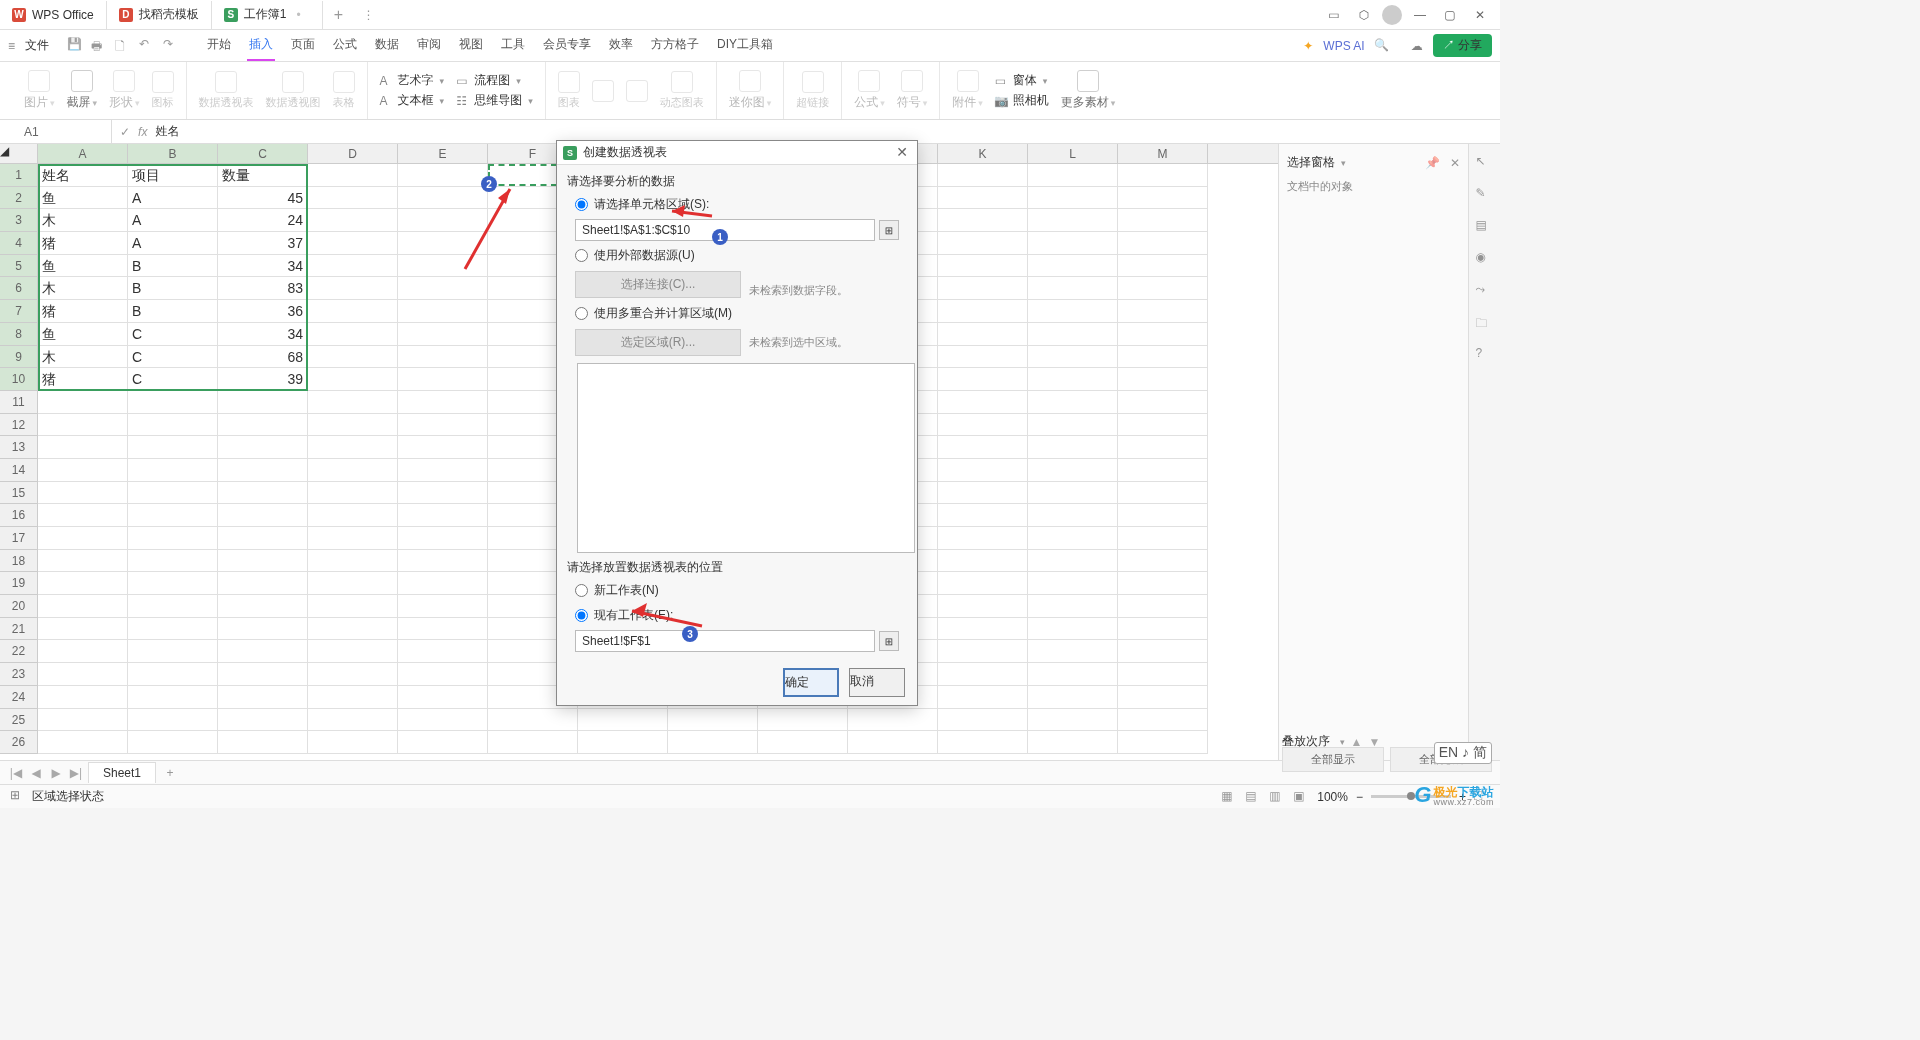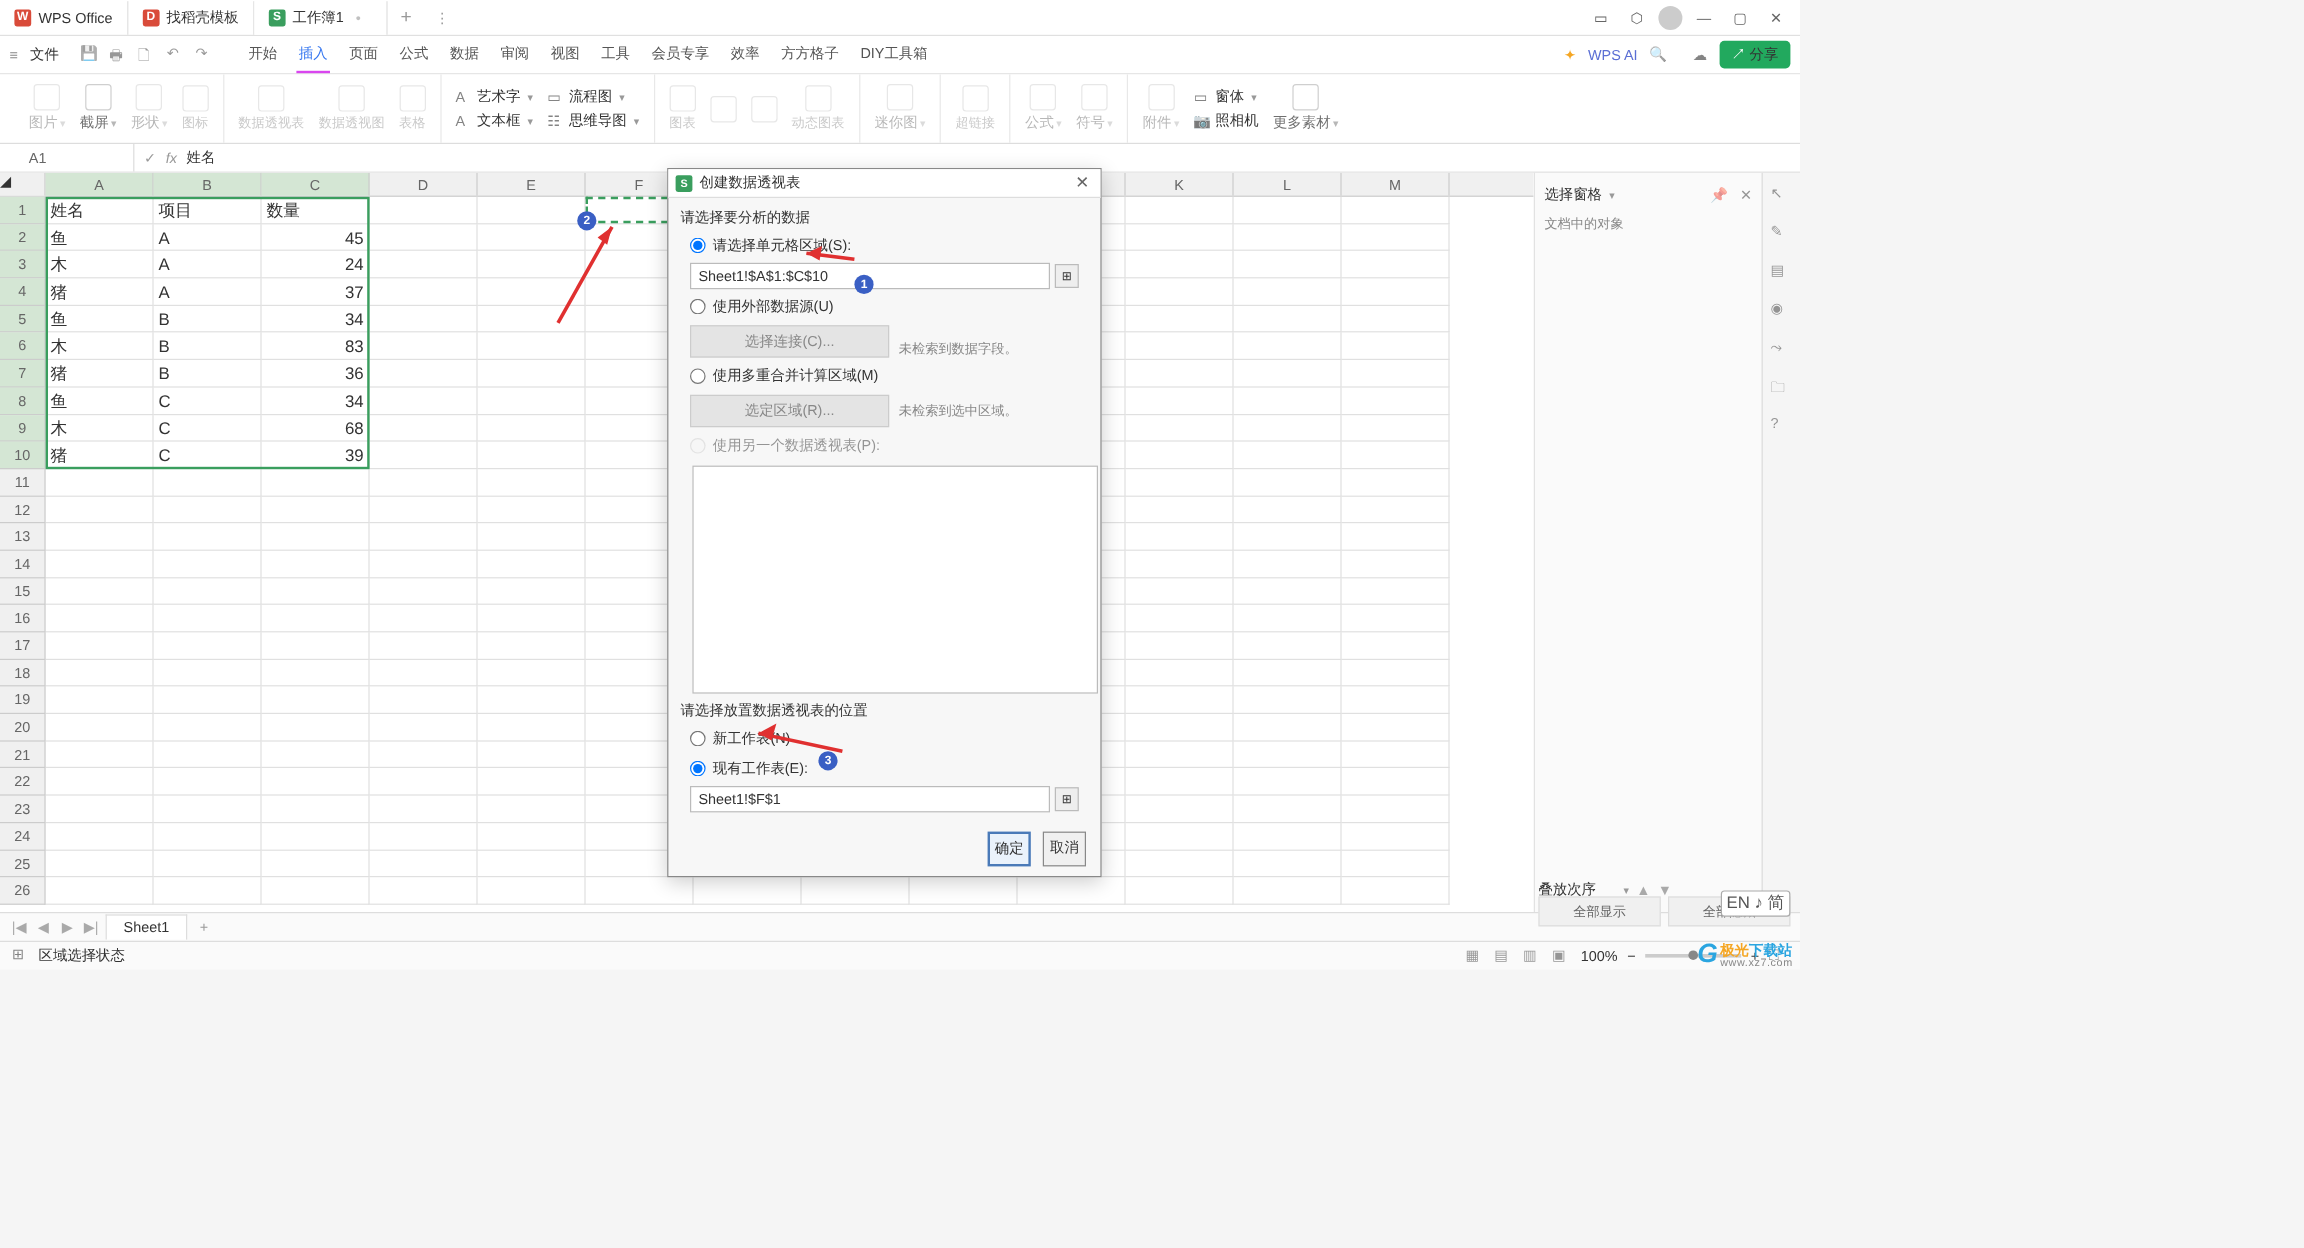--- a/index.html
+++ b/index.html
@@ -60,21 +60,21 @@
 .marquee{position:absolute;border:2px dashed #3a9e5e;pointer-events:none}
 .badge-num{position:absolute;width:16px;height:16px;border-radius:50%;background:#3a5fc4;color:#fff;font-size:10px;font-weight:bold;display:flex;align-items:center;justify-content:center}
 .arrow-red{position:absolute;pointer-events:none}
 .side-panel{width:190px;background:#fafafa;border-left:1px solid #ddd;padding:8px}
 .sp-title{color:#666;display:flex;align-items:center;gap:4px;padding:2px 0}
 .sp-sub{color:#888;padding:6px 0;font-size:11px}
 .side-tools{width:32px;background:#f5f5f5;border-left:1px solid #ddd;display:flex;flex-direction:column;align-items:center;gap:14px;padding-top:10px}
 .st-ic{width:18px;height:18px;opacity:.5;cursor:pointer}
 .side-bottom{position:absolute;bottom:58px;right:4px;width:218px;display:flex;align-items:center;gap:6px;padding:4px}
 .sb-btn{flex:1;text-align:center;padding:4px;background:#f0f0f0;border:1px solid #ddd;cursor:pointer;font-size:11px;color:#666}
-.lvl{display:flex;align-items:center;gap:21px;font-size:11px;color:#666}
+.lvl{display:flex;align-items:center;gap:8px;font-size:11px;color:#666}
 .sheet-tabs{height:24px;background:#fafafa;border-top:1px solid #ddd;display:flex;align-items:center;padding:0 8px;gap:4px}
 .nav-btn{width:16px;opacity:.4;cursor:pointer;text-align:center}
 .sheet-tab{padding:3px 14px;background:#fff;border:1px solid #ddd;border-bottom:none;cursor:pointer;font-size:12px}
 .add-sheet{width:20px;text-align:center;cursor:pointer;color:#999}
 .statusbar{height:24px;background:#fafafa;border-top:1px solid #ddd;display:flex;align-items:center;padding:0 10px;gap:10px}
 .sb-left{display:flex;gap:12px;color:#666}
 .sb-right{margin-left:auto;display:flex;align-items:center;gap:8px;color:#666}
 .zoom-slider{width:80px;height:3px;background:#ccc;position:relative}
 .zoom-thumb{width:8px;height:8px;background:#888;border-radius:50%;position:absolute;top:-3px;left:36px}
 .view-btn{width:16px;height:16px;opacity:.5;cursor:pointer}
@@ -88,21 +88,21 @@
 .dlg-opt{display:flex;align-items:center;gap:6px;padding:4px 8px}
 .dlg-opt input[type=radio]{cursor:pointer}
 .dlg-input-row{display:flex;align-items:center;gap:4px;padding:2px 8px}
 .dlg-input{flex:1;padding:3px 6px;border:1px solid #bbb;background:#fff}
 .dlg-range-btn{width:20px;height:20px;border:1px solid #bbb;background:#eee;cursor:pointer;display:flex;align-items:center;justify-content:center;font-size:10px}
 .dlg-btn-row{padding:3px 8px}
 .dlg-gray-btn{width:166px;padding:4px;background:#e4e4e4;border:1px solid #ccc;color:#888;text-align:center;cursor:pointer}
 .dlg-hint{color:#888;font-size:11px;margin-left:8px}
 .dlg-textarea{width:338px;height:190px;border:1px solid #bbb;background:#fff;margin:4px 10px}
 .dlg-footer{display:flex;justify-content:flex-end;gap:10px;padding:8px 12px}
-.dlg-fbtn{width:36px;padding:4px 0;border:1px solid #888;background:#f0f0f0;cursor:pointer;text-align:center}
+.dlg-fbtn{width:56px;padding:4px 0;border:1px solid #888;background:#f0f0f0;cursor:pointer;}
 .dlg-fbtn.primary{border:2px solid #4a7ab8;background:#eaf2fb}
 .dlg-opt.dis{opacity:.5}
 .watermark{position:absolute;right:6px;bottom:4px;display:flex;align-items:center;gap:2px;font-size:13px;z-index:100}
 .wm-logo{color:#2aa5e0;font-size:22px;font-weight:bold;font-style:italic}
 .wm-txt{display:flex;flex-direction:column;line-height:1}
 .wm-main{font-size:14px;font-weight:bold}
 .wm-j{color:#f5a623}.wm-g{color:#2aa5e0}
 .wm-sub{font-size:9px;color:#888;letter-spacing:.5px}
 .ime{position:absolute;right:8px;top:742px;border:1px solid #aaa;background:#fff;padding:1px 4px;font-size:14px;color:#555;border-radius:3px}
 </style>
@@ -836,24 +836,20 @@
       <span class="dlg-hint">未检索到数据字段。</span>
     </div>
     <div class="dlg-opt">
         <input type="radio" style="">
         <span>使用多重合并计算区域(M)</span>
       </div>
     <div class="dlg-btn-row" style="display:flex;align-items:center">
       <div class="dlg-gray-btn">选定区域(R)...</div>
       <span class="dlg-hint">未检索到选中区域。</span>
     </div>
-    <div class="dlg-opt dis">
-        <input type="radio" disabled="" style="">
-        <span>使用另一个数据透视表(P):</span>
-      </div>
     <div class="dlg-textarea"></div>
     <div class="dlg-sec">请选择放置数据透视表的位置</div>
     <div class="dlg-opt">
         <input type="radio" style="">
         <span>新工作表(N)</span>
       </div>
     <div class="dlg-opt">
         <input type="radio" checked="" style="">
         <span>现有工作表(E):</span>
       </div>

